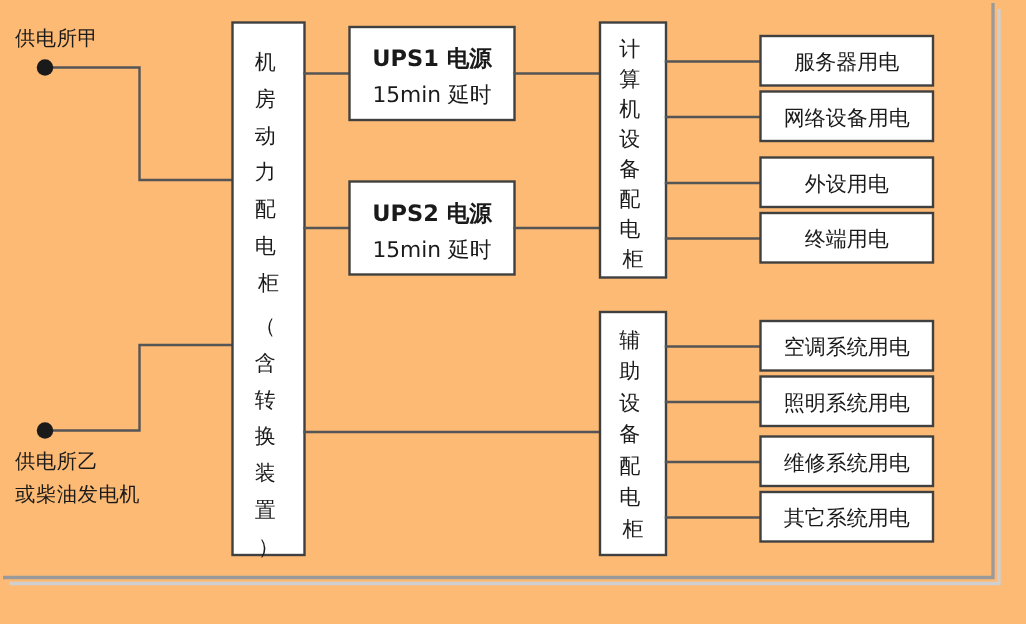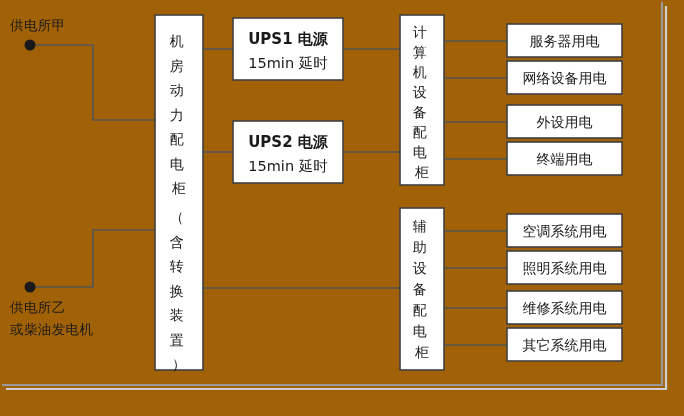--- a/index.html
+++ b/index.html
@@ -7,21 +7,21 @@
     padding: 0;
     background: #ffffff;
   }
   body {
     font-family: "DejaVu Sans", "Liberation Sans", sans-serif;
   }
   #diagram-root {
     position: relative;
     width: 684px;
     height: 416px;
-    background: #a16207;
+    background: #fdba74;
     overflow: hidden;
   }
   svg.canvas {
     position: absolute;
     left: 0;
     top: 0;
     width: 684px;
     height: 416px;
   }
   .box-rect {

